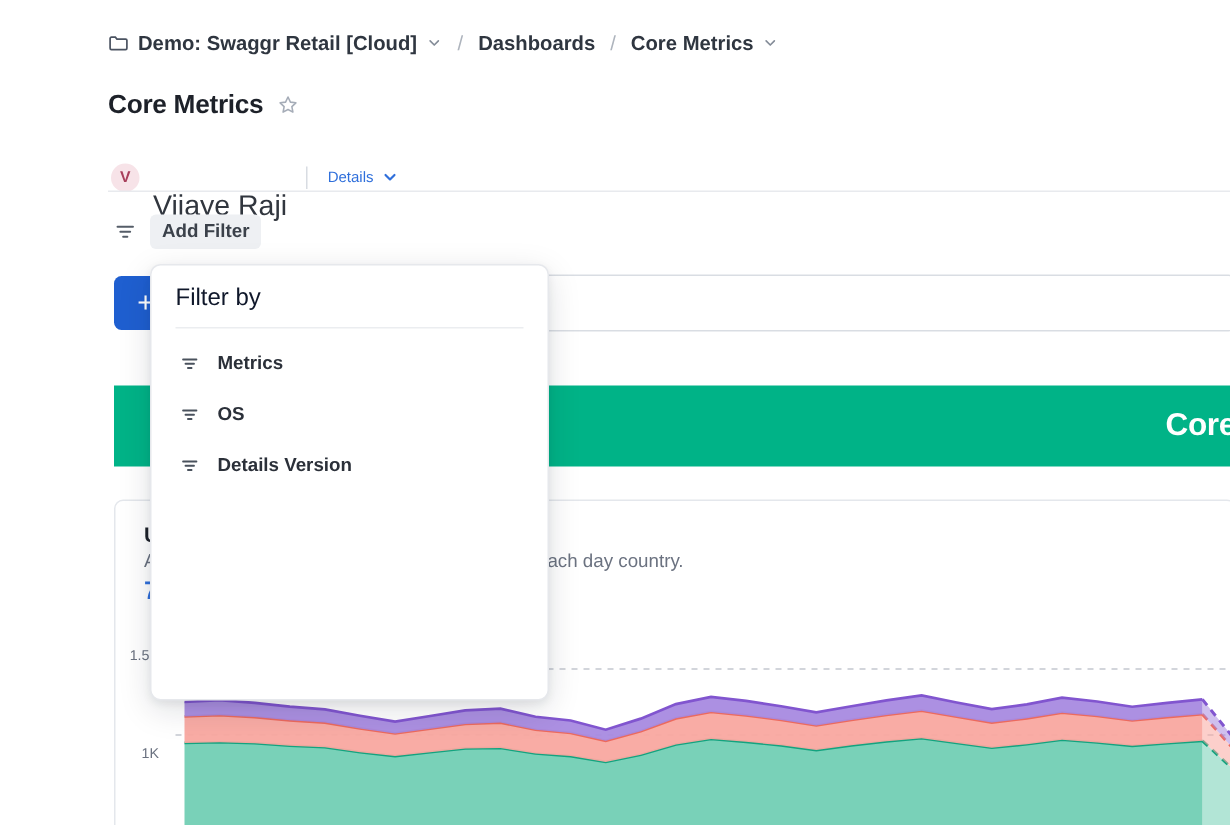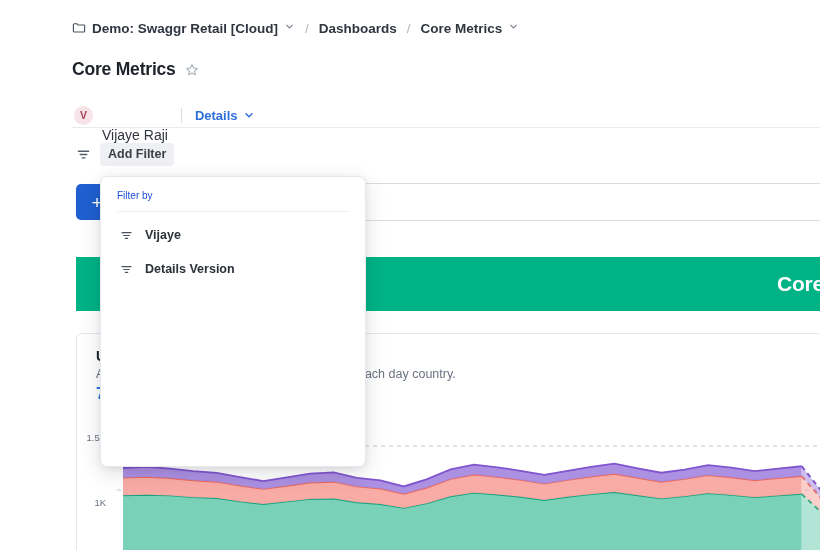--- a/index.html
+++ b/index.html
@@ -11,21 +11,21 @@
   }
   #app { position: relative; width: 820px; height: 550px; background: #fff; }
 
   
   .breadcrumb {
     position: absolute; left: 72px; top: 21px;
     display: flex; align-items: center; gap: 7px;
     font-size: 13.5px; color: #30353d; font-weight: 600;
     white-space: nowrap;
   }
-  .bc-item { display: flex; align-items: flex-start; gap: 6px; color: #2f3640; }
+  .bc-item { display: flex; align-items: center; gap: 6px; color: #2f3640; }
   .bc-sep { color: #aeb4bd; font-weight: 400; margin: 0 3px; }
   .folder-icon svg { display: block; }
   .chev svg { display: block; }
 
   
   .page-title-row {
     position: absolute; left: 72px; top: 59px;
     display: flex; align-items: center; gap: 9px;
   }
   .page-title { font-size: 17.5px; font-weight: 700; color: #1d2129; letter-spacing: -0.2px; }
@@ -34,25 +34,25 @@
   .byline-row {
     position: absolute; left: 74px; top: 87px;
     display: flex; align-items: center; gap: 9px;
   }
   .avatar {
     width: 19px; height: 19px; border-radius: 50%;
     background: #f7e3e8; color: #a83f5b;
     font-size: 10.5px; font-weight: 700;
     display: flex; align-items: center; justify-content: center;
   }
-  .byline-name { font-size: 14px; color: #31363e; margin-top: 40px; }
+  .byline-name { font-size: 19px; color: #31363e; margin-top: 40px; }
   .byline-divider { width: 1px; height: 15px; background: #d8dce2; margin: 0 4px; }
   .details-link {
     display: flex; align-items: center; gap: 5px;
-    font-size: 13px; color: #2f6fdb; font-weight: 700;
+    font-size: 10px; color: #2f6fdb; font-weight: 400;
   }
 
   .header-rule {
     position: absolute; left: 72px; top: 127px;
     width: 748px; height: 1px; background: #e8eaee;
   }
 
   
   .filter-bar {
     position: absolute; left: 74px; top: 143px;
@@ -129,21 +129,21 @@
   .dropdown {
     position: absolute; left: 100px; top: 176px;
     width: 266px; height: 291px;
     background: #ffffff;
     border: 1px solid #e6e8ec; border-radius: 7px;
     box-shadow: 0 6px 22px rgba(17,24,39,0.13), 0 2px 6px rgba(17,24,39,0.07);
     overflow: hidden;
   }
   .dd-header {
     padding: 13px 16px 10px;
-    font-size: 10px; color: #1d4ed8;
+    font-size: 16px; color: #0f172a;
   }
   .dd-divider { height: 1px; background: #ebedf0; margin: 0 16px; }
   .dd-list { padding-top: 6px; }
   .dd-item {
     display: flex; align-items: center; gap: 12px;
     padding: 6px 16px 6px 18px; height: 34px;
     font-size: 12.5px; font-weight: 700; color: #2b3039;
   }
   .dd-item .dd-icon { width: 14px; height: 14px; display: flex; align-items: center; justify-content: center; }
 </style>
@@ -261,21 +261,29 @@
   <div class="dropdown">
     <div class="dd-header">Filter by</div>
     <div class="dd-divider"></div>
     <div class="dd-list" id="dd-list">
         <div class="dd-item">
           <span class="dd-icon">
             <svg width="13" height="13" viewBox="0 0 16 16" fill="none" stroke="#4a525d" stroke-width="1.5" stroke-linecap="round">
               <path d="M2.5 4.5h11M4.5 8h7M6.5 11.5h3"></path>
             </svg>
           </span>
-          <span>Vijaye</span>
+          <span>Metrics</span>
+        </div>
+        <div class="dd-item">
+          <span class="dd-icon">
+            <svg width="13" height="13" viewBox="0 0 16 16" fill="none" stroke="#4a525d" stroke-width="1.5" stroke-linecap="round">
+              <path d="M2.5 4.5h11M4.5 8h7M6.5 11.5h3"></path>
+            </svg>
+          </span>
+          <span>OS</span>
         </div>
         <div class="dd-item">
           <span class="dd-icon">
             <svg width="13" height="13" viewBox="0 0 16 16" fill="none" stroke="#4a525d" stroke-width="1.5" stroke-linecap="round">
               <path d="M2.5 4.5h11M4.5 8h7M6.5 11.5h3"></path>
             </svg>
           </span>
           <span>Details Version</span>
         </div>
       </div>

